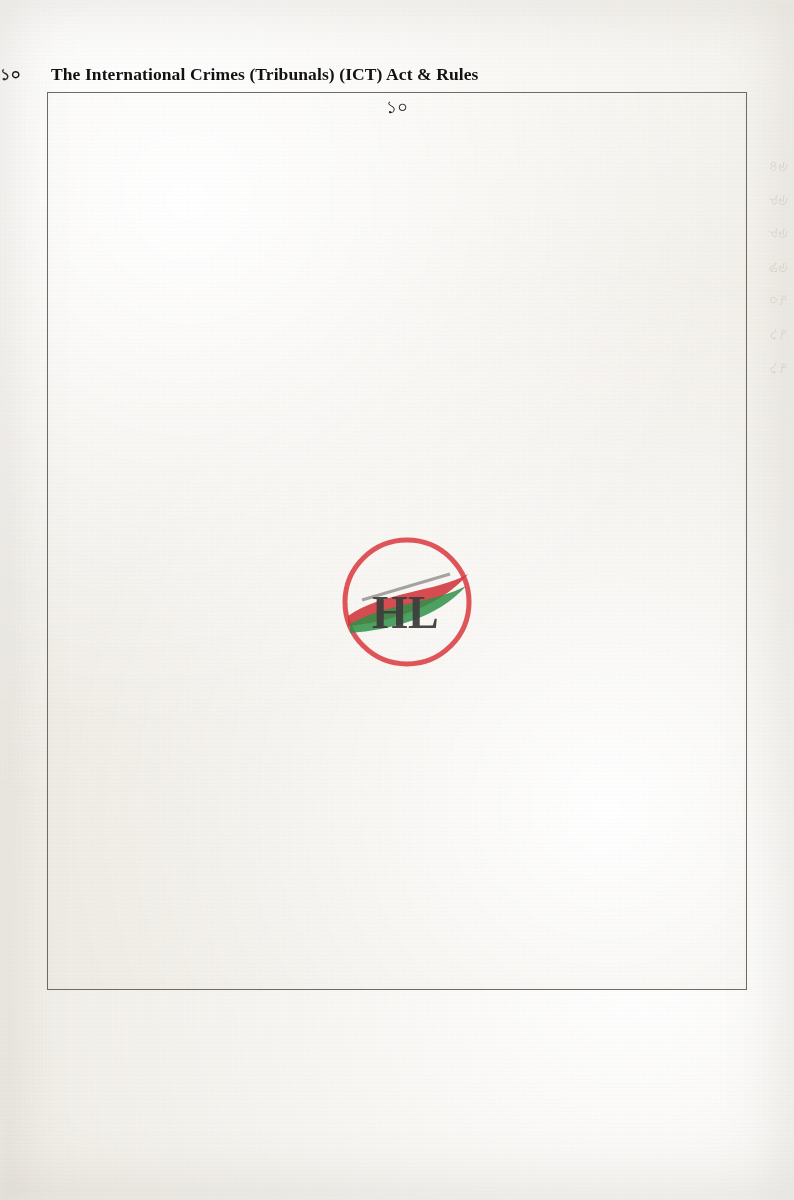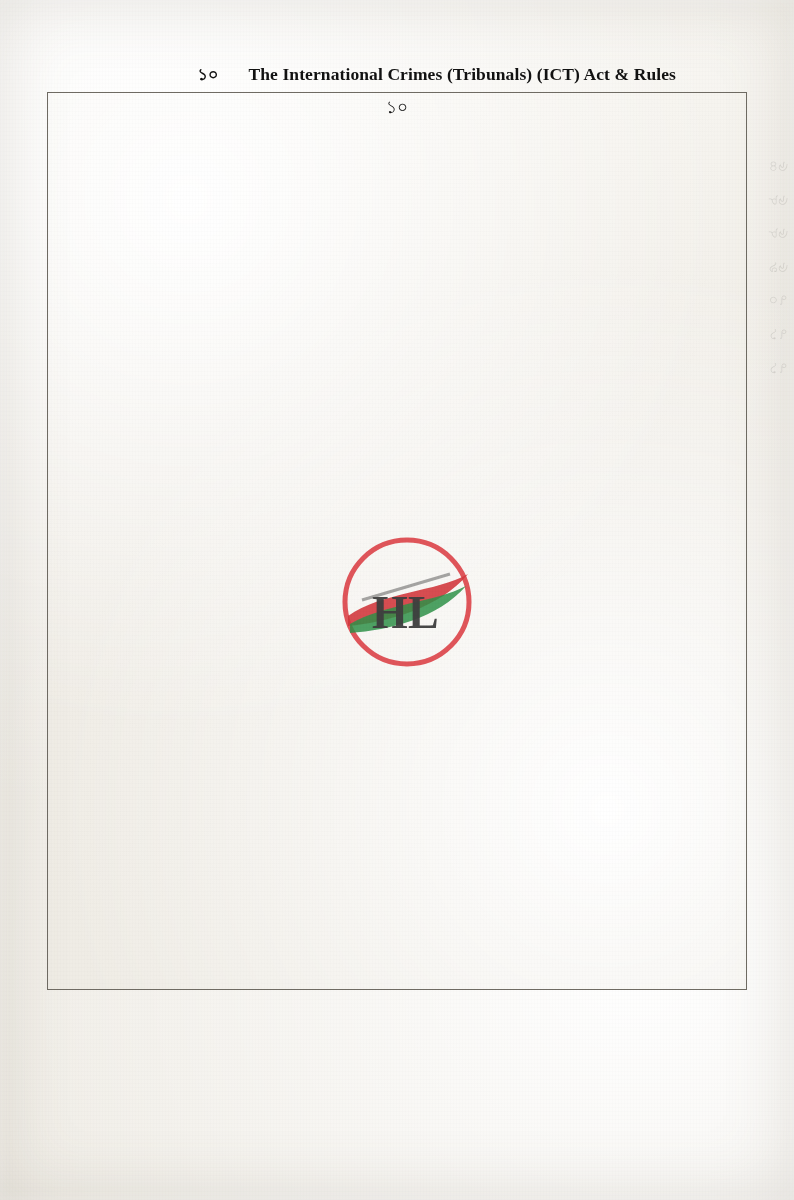--- a/index.html
+++ b/index.html
@@ -38,21 +38,21 @@
     inset: 0;
     pointer-events: none;
     box-shadow: inset 0 0 70px rgba(120,110,95,0.18), inset 0 0 14px rgba(255,255,255,0.5);
   }
 
   .header {
     position: absolute;
     top: 62px;
     left: 0;
     width: 676px;
-    text-align: right;
+    text-align: left;
     font-size: 17.5px;
     font-weight: bold;
     letter-spacing: 0.1px;
     color: #121212;
     white-space: nowrap;
   }
   .header .folio {
     font-weight: bold;
     margin-right: 30px;
     font-size: 16px;

